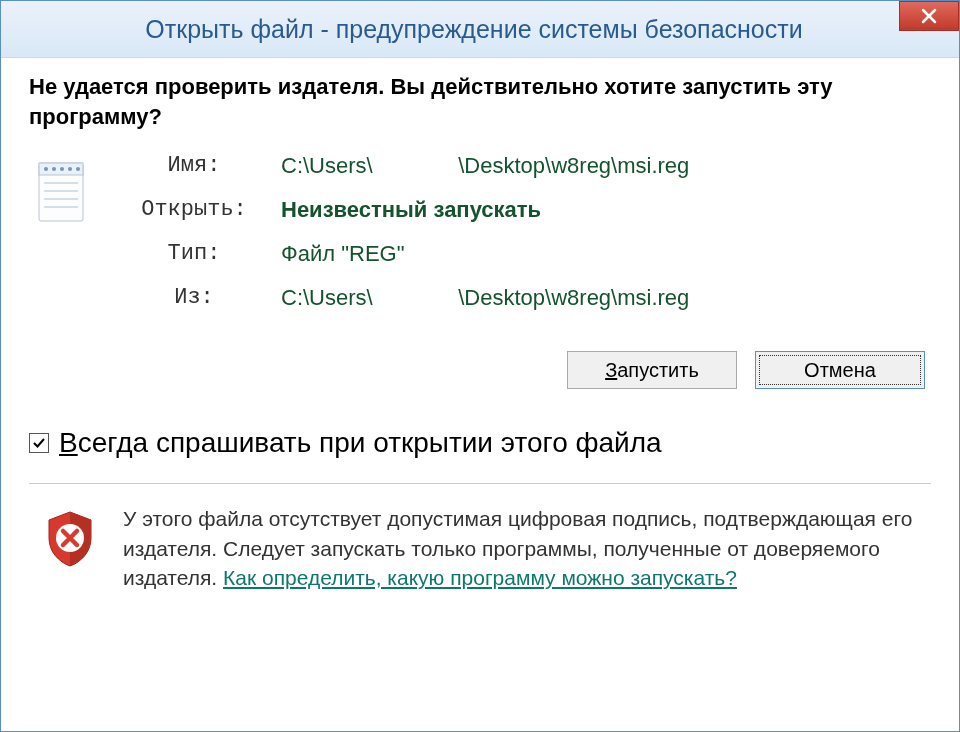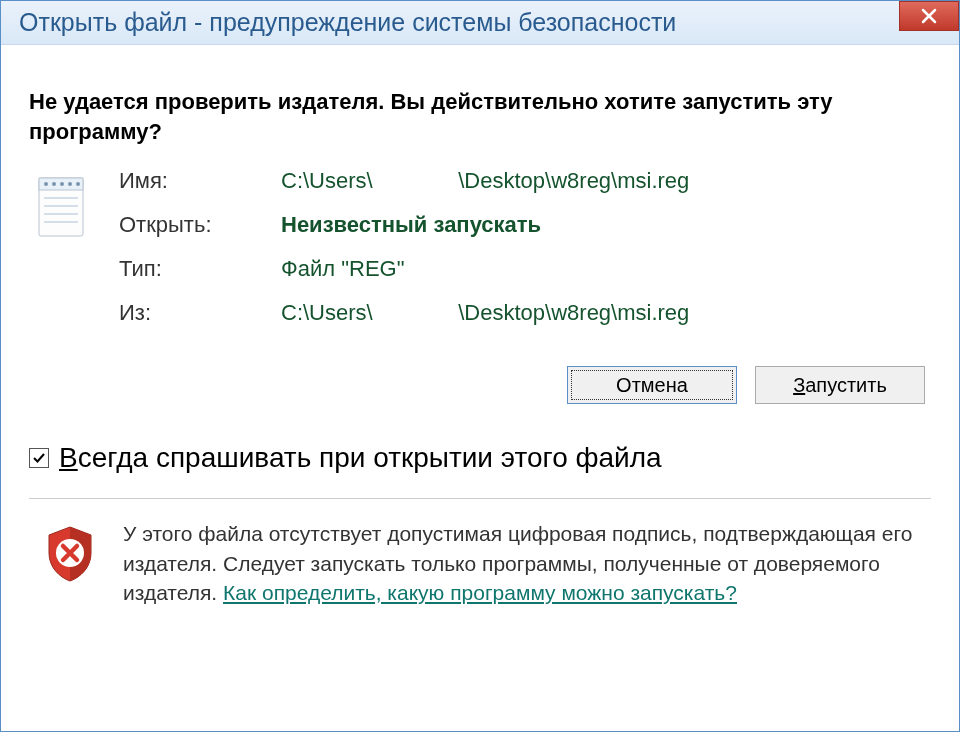--- a/index.html
+++ b/index.html
@@ -16,25 +16,26 @@
     border: 1px solid #5a8ec6;
     width: 960px;
     height: 732px;
     display: flex;
     flex-direction: column;
     background: #fff;
   }
   .titlebar {
     background: linear-gradient(#eaf2fb, #d9e8f7);
     border-bottom: 1px solid #c9d8eb;
-    height: 44px;
+    height: 57px;
     display: flex;
     align-items: center;
     padding: 0 30px 0 18px;
     position: relative;
+    text-align: center;
   }
   .titlebar-title {
     color: #2a5b8f;
     font-size: 25px;
     font-weight: 400;
     flex: 1;
   }
   .close-btn {
     width: 60px;
     height: 30px;
@@ -44,21 +45,21 @@
     align-items: center;
     justify-content: center;
     position: absolute;
     top: 0;
     right: 0;
     cursor: pointer;
   }
   .close-btn svg { display:block; }
   .content {
     flex: 1;
-    padding: 42px 28px 18px 28px;
+    padding: 14px 28px 18px 28px;
     display: flex;
     flex-direction: column;
   }
   .warning-text {
     font-size: 22px;
     font-weight: 700;
     color: #000;
     margin-bottom: 22px;
     line-height: 1.35;
   }
@@ -75,22 +76,23 @@
   .fields {
     flex: 1;
     display: grid;
     grid-template-columns: 150px 1fr;
     row-gap: 18px;
     column-gap: 12px;
     font-size: 22px;
     color: #333;
   }
   .label {
-    text-align: left;
+    text-align: center;
     color: #333;
+    font-family: Liberation Mono, monospace;
   }
   .value { color: #14532d; white-space: pre; }
   .value.bold { font-weight: 700; }
   .button-row {
     display: flex;
     justify-content: flex-end;
     gap: 18px;
     margin-top: 40px;
     padding-right: 6px;
   }
@@ -196,22 +198,22 @@
 
         <div class="label">Тип:</div>
         <div class="value">Файл "REG"</div>
 
         <div class="label">Из:</div>
         <div class="value">C:\Users\              \Desktop\w8reg\msi.reg</div>
       </div>
     </div>
 
     <div class="button-row">
+      <button class="btn"><span class="u">З</span><span>апустить</span></button>
       <button class="btn focus">Отмена</button>
-      <button class="btn"><span class="u">З</span><span>апустить</span></button>
     </div>
 
     <div class="checkbox-row">
       <div class="checkbox">
         <svg width="16" height="16" viewBox="0 0 16 16">
           <path d="M3 8 L6.5 11.5 L13 4" stroke="#000" stroke-width="2" fill="none"></path>
         </svg>
       </div>
       <div class="cb-label"><span class="u">В</span><span>сегда спрашивать при открытии этого файла</span></div>
     </div>

